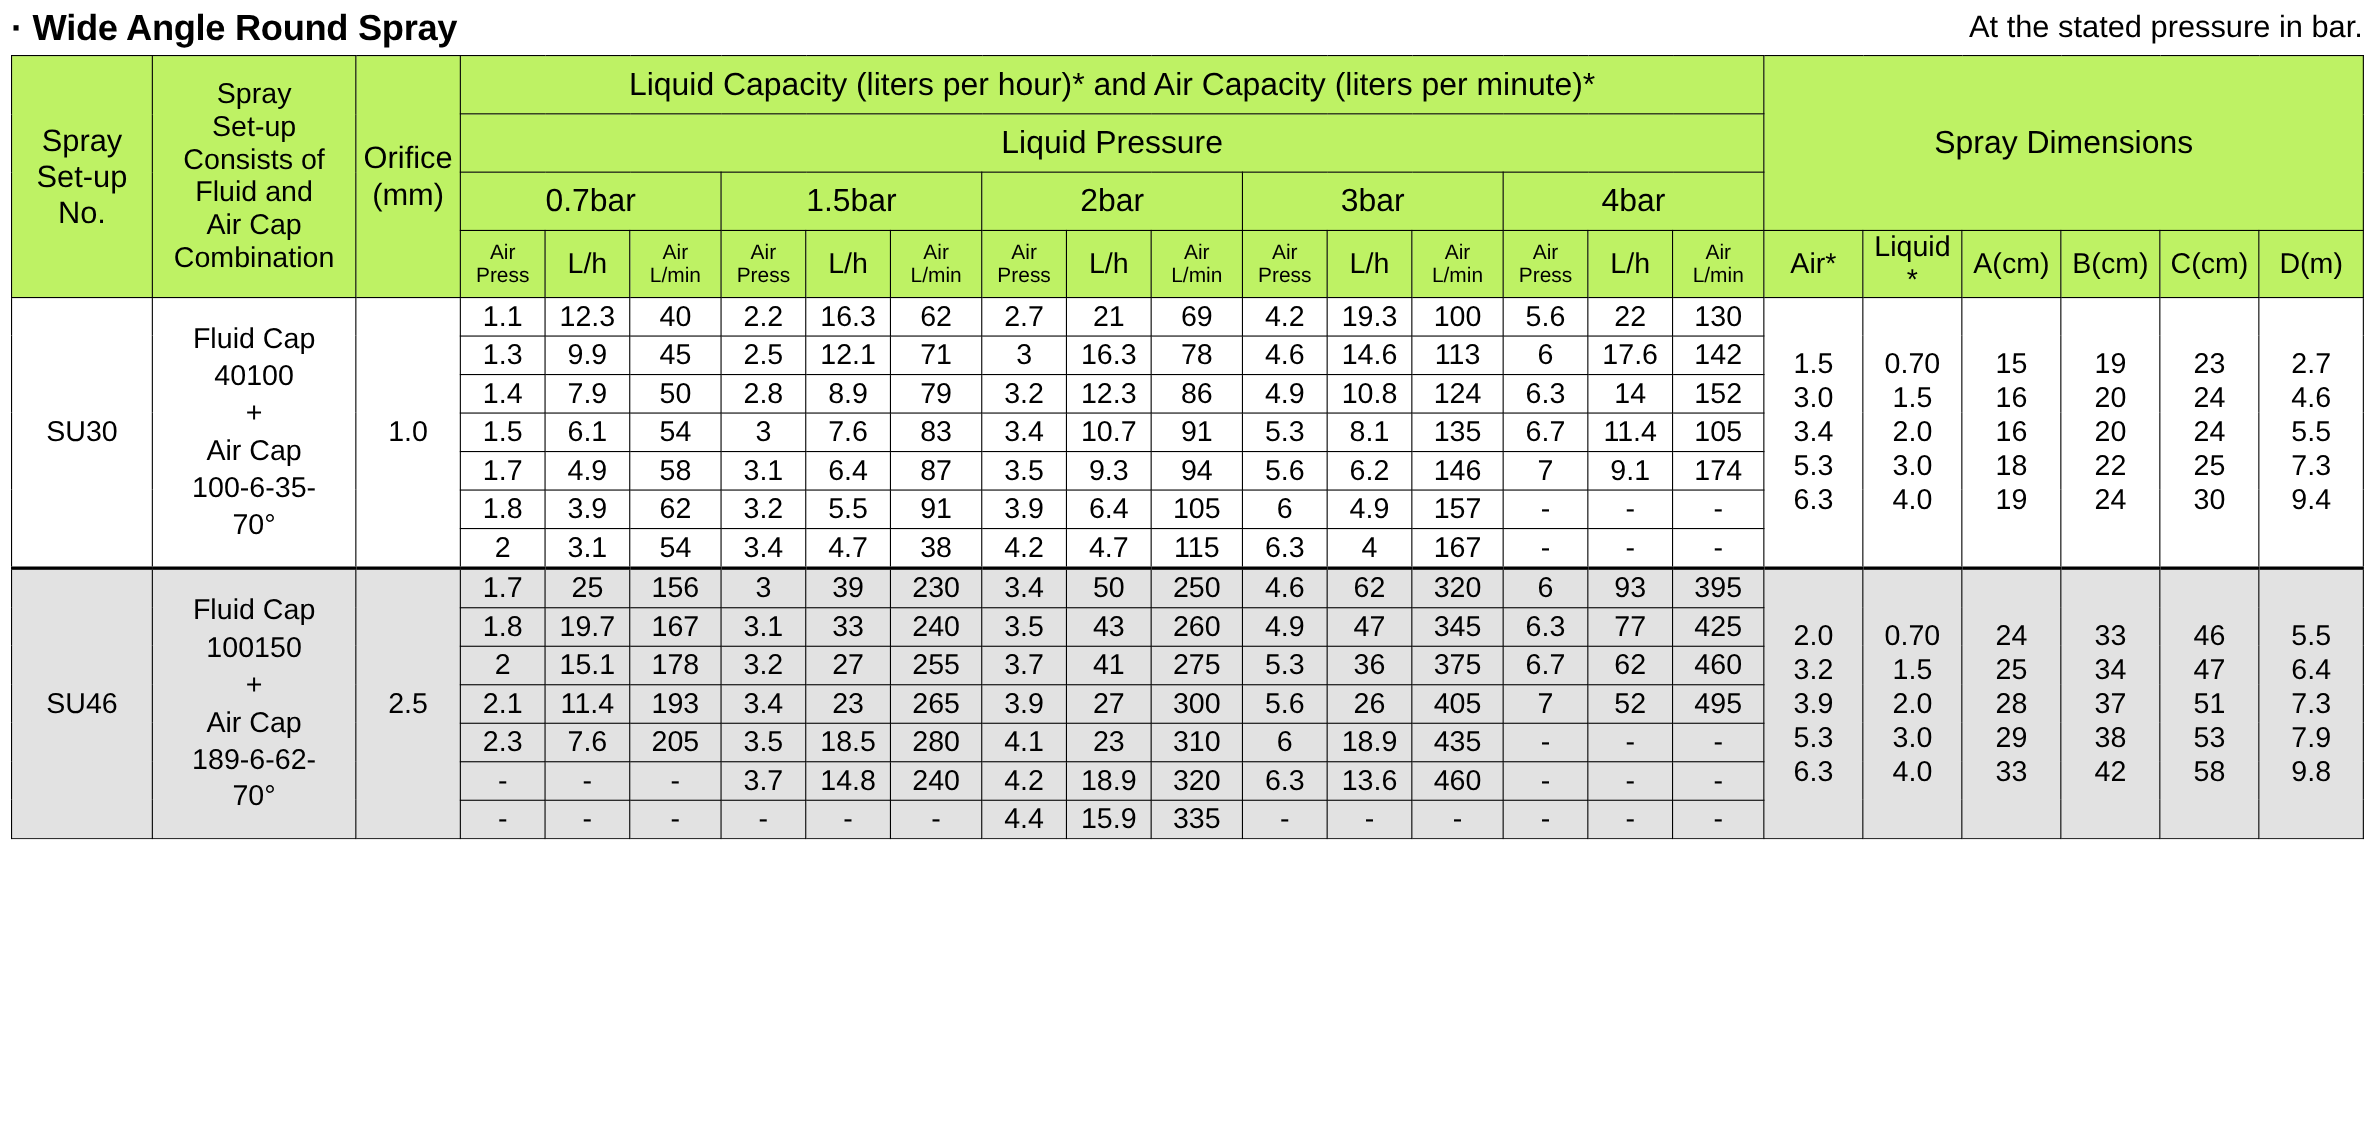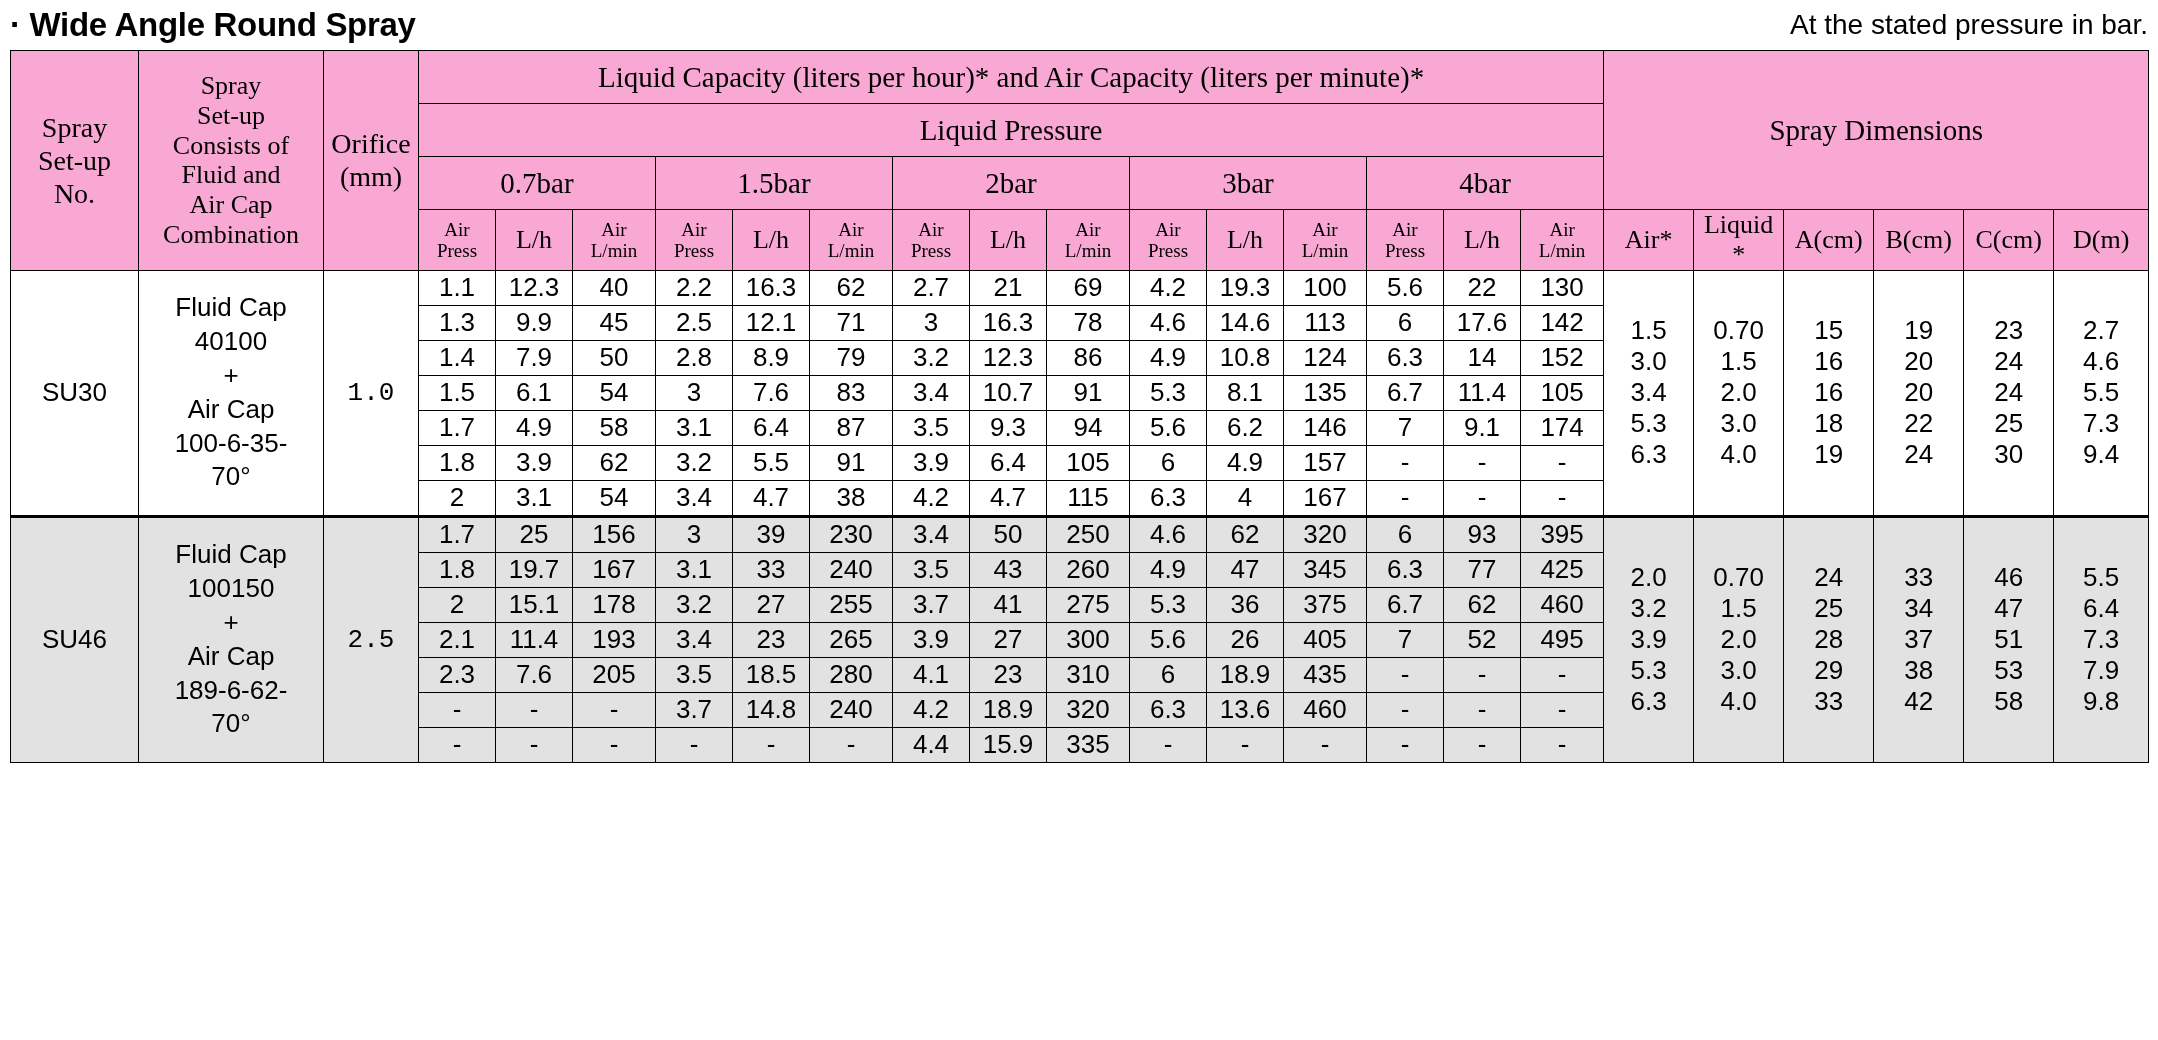--- a/index.html
+++ b/index.html
@@ -41,22 +41,21 @@
     table-layout: fixed;
   }
   table.spec td, table.spec th {
     border: 1.6px solid #000000;
     text-align: center;
     vertical-align: middle;
     font-weight: normal;
     padding: 0;
   }
   .hdr {
-    background: #f9a8d4;
-    font-family: Liberation Serif, serif;
+    background: #bef264;
   }
   .h-big {
     font-size: 29px;
   }
   .h-mid {
     font-size: 28px;
     line-height: 1.18;
   }
   .h-small {
     font-size: 19px;
@@ -79,21 +78,20 @@
   .setup-name {
     font-size: 28px;
   }
   .combo {
     font-size: 26px;
     line-height: 1.3;
     padding: 4px 2px;
   }
   .orifice {
     font-size: 28px;
-    font-family: Liberation Mono, monospace;
   }
   .dim-cell {
     font-size: 26px;
     height: 34px;
   }
   .thickdiv {
     border-top: 3px solid #000 !important;
   }
 </style>
 </head>

